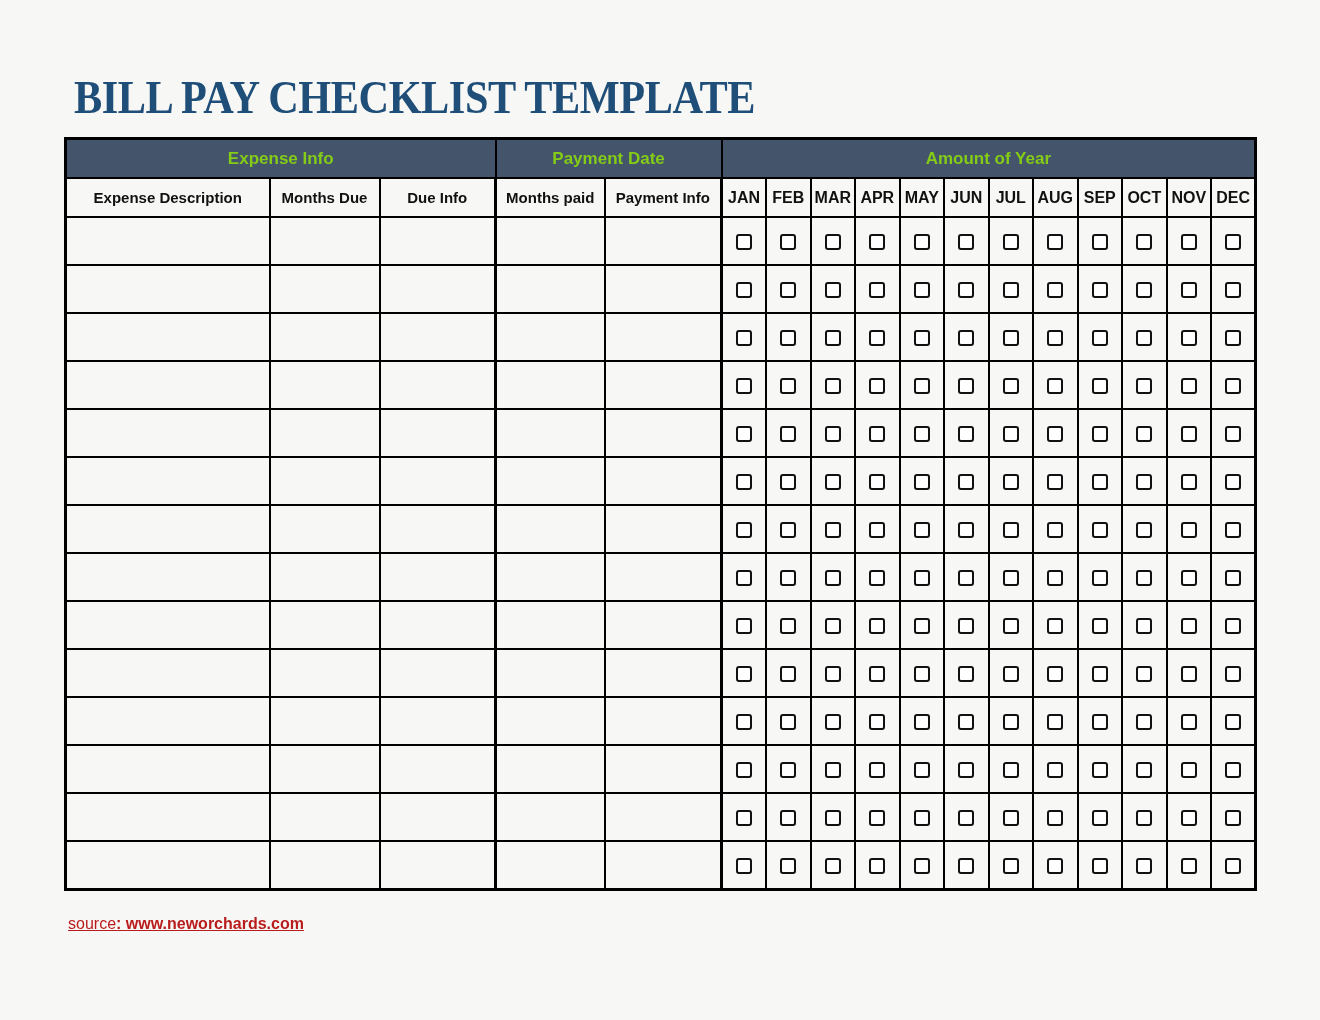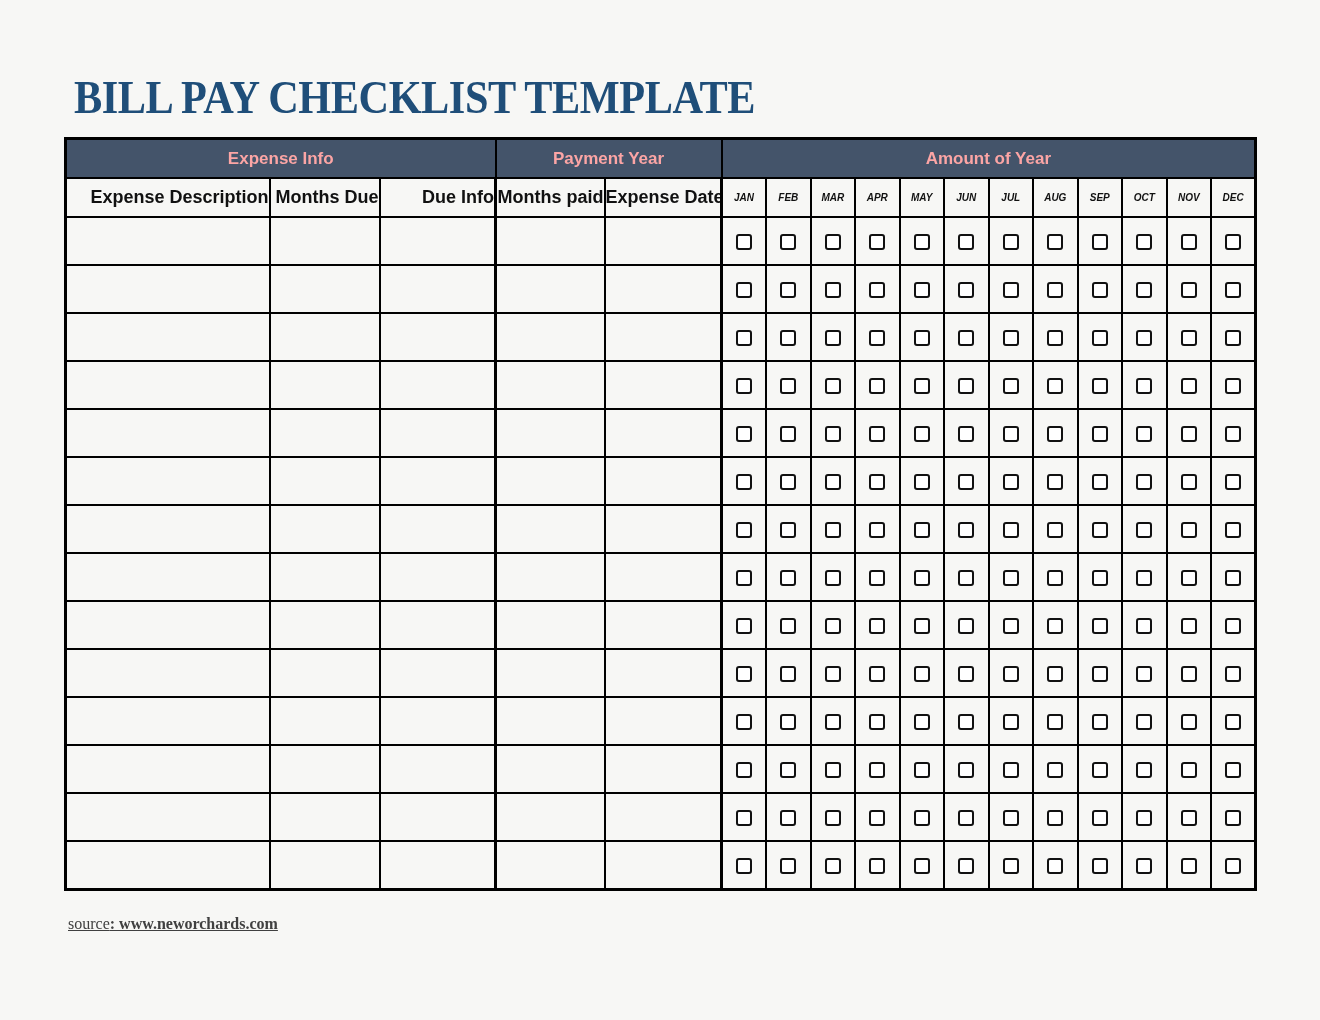--- a/index.html
+++ b/index.html
@@ -28,93 +28,92 @@
     border-collapse: collapse;
     table-layout: fixed;
     border: 3px solid #000;
   }
   table.sheet td, table.sheet th {
     border: 2px solid #000;
     padding: 0;
   }
   .group-row th {
     background: #44546a;
-    color: #fca5a5;
+    color: #84cc16;
     height: 37px;
     font-size: 17px;
     font-weight: bold;
     text-align: center;
     border-left: 3px solid #000;
     border-right: 3px solid #000;
   }
   .col-row th {
     background: #f7f7f5;
     color: #111;
     height: 37px;
-    font-size: 18px;
+    font-size: 15px;
     font-weight: bold;
-    text-align: right;
+    text-align: center;
     padding-left: 3px;
     white-space: nowrap;
     overflow: hidden;
   }
   .col-row th.month {
     text-align: center;
     padding-left: 0;
-    font-size: 10px;
-    font-style: italic;
+    font-size: 16px;
   }
   .data-row td { height: 46px; background: #f7f7f5; }
   .data-row td.month { text-align: center; vertical-align: middle; }
   .cb {
     display: inline-block;
     width: 16px; height: 16px;
     border: 2px solid #111;
     border-radius: 3px;
     box-sizing: border-box;
     background: #fff;
     cursor: pointer;
     vertical-align: middle;
   }
   .thick-l { border-left: 3px solid #000 !important; }
   .source {
     position: absolute; left: 68px; top: 915px;
     font-size: 16px;
-    color: #404040;
+    color: #b91c1c;
     text-decoration: underline;
-    font-family: Liberation Serif, serif;
+    font-family: Liberation Sans, sans-serif;
   }
   .source .url { font-weight: bold; }
 </style>
 </head>
 <body>
 
 <h1 class="title">BILL PAY CHECKLIST TEMPLATE</h1>
 
 <table class="sheet">
   <colgroup>
     <col style="width:204px">
       <col style="width:110px">
       <col style="width:116px">
     <col style="width:109px">
       <col style="width:117px">
     <col span="12" style="width:44.5px">
   </colgroup>
   <thead>
     <tr class="group-row">
       <th colspan="3">Expense Info</th>
-      <th colspan="2">Payment Year</th>
+      <th colspan="2">Payment Date</th>
       <th colspan="12">Amount of Year</th>
     </tr>
     <tr class="col-row">
       <th>Expense Description</th>
       <th>Months Due</th>
       <th>Due Info</th>
       <th class="thick-l">Months paid</th>
-      <th>Expense Date</th>
+      <th>Payment Info</th>
     <th class="month thick-l">JAN</th>
         <th class="month">FEB</th>
         <th class="month">MAR</th>
         <th class="month">APR</th>
         <th class="month">MAY</th>
         <th class="month">JUN</th>
         <th class="month">JUL</th>
         <th class="month">AUG</th>
         <th class="month">SEP</th>
         <th class="month">OCT</th>

